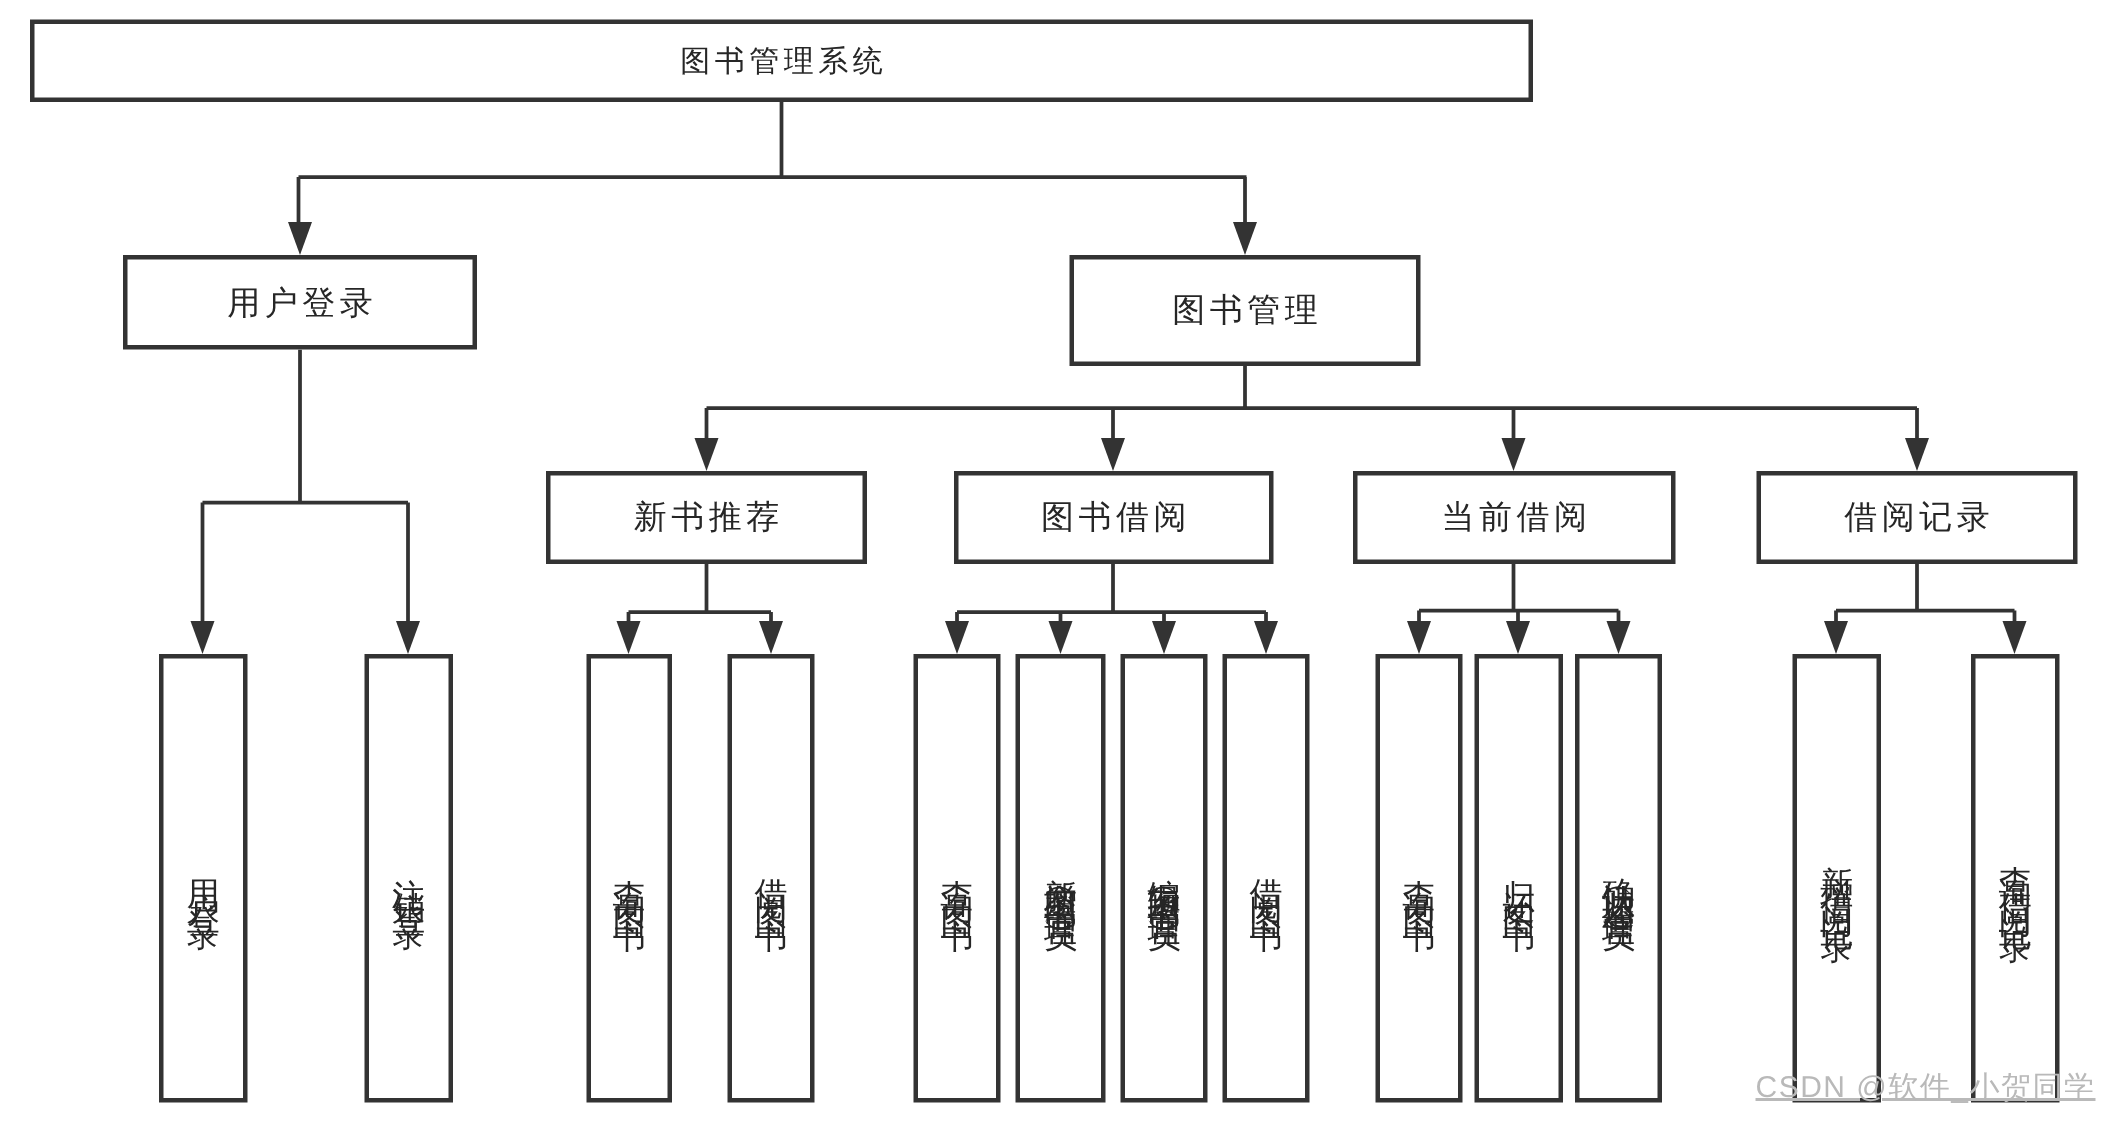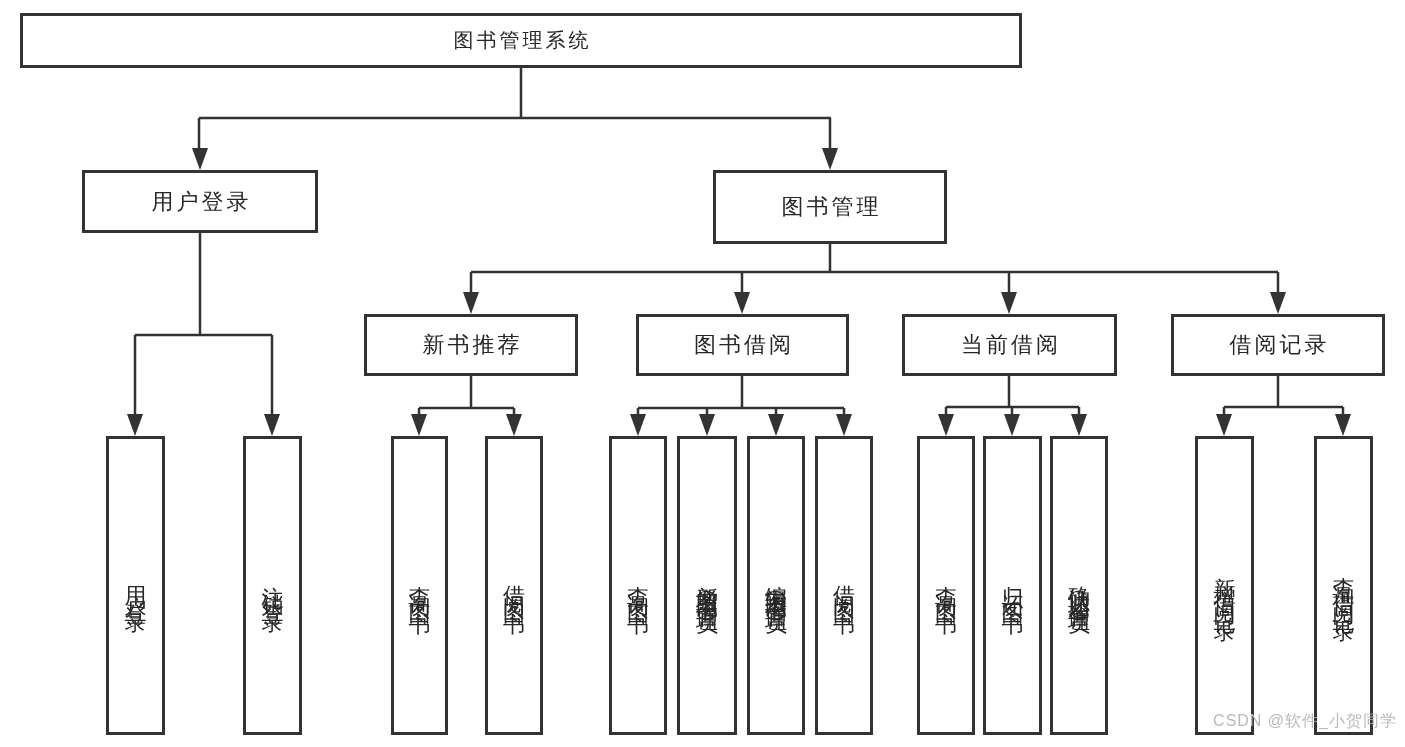--- a/index.html
+++ b/index.html
@@ -65,24 +65,25 @@
     line-height:1;
     white-space:nowrap;
   }
   .v-node .v-label.tight{
     letter-spacing:4px;
   }
   #watermark{
     position:absolute;
     top:711px;
     right:8px;
-    font-size:16px;
+    font-size:20px;
     color:var(--watermark);
     letter-spacing:1px;
     white-space:nowrap;
+    text-decoration:underline;
   }
 </style>
 </head>
 <body>
 
 <div id="canvas">
 
   <svg id="connectors" viewBox="0 0 1405 747" xmlns="http://www.w3.org/2000/svg" aria-hidden="true">
 
     <g>

